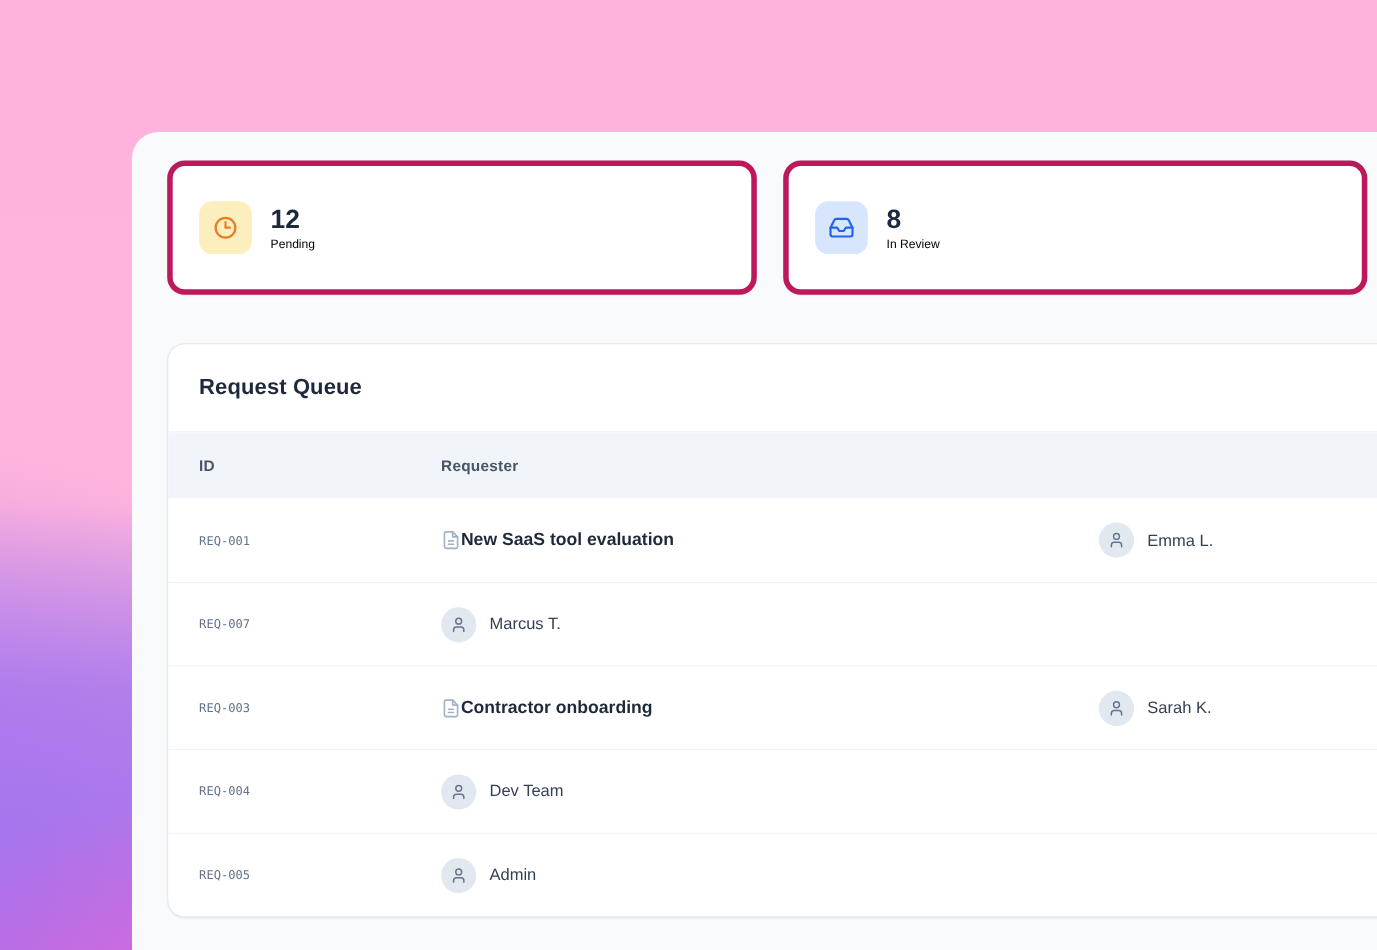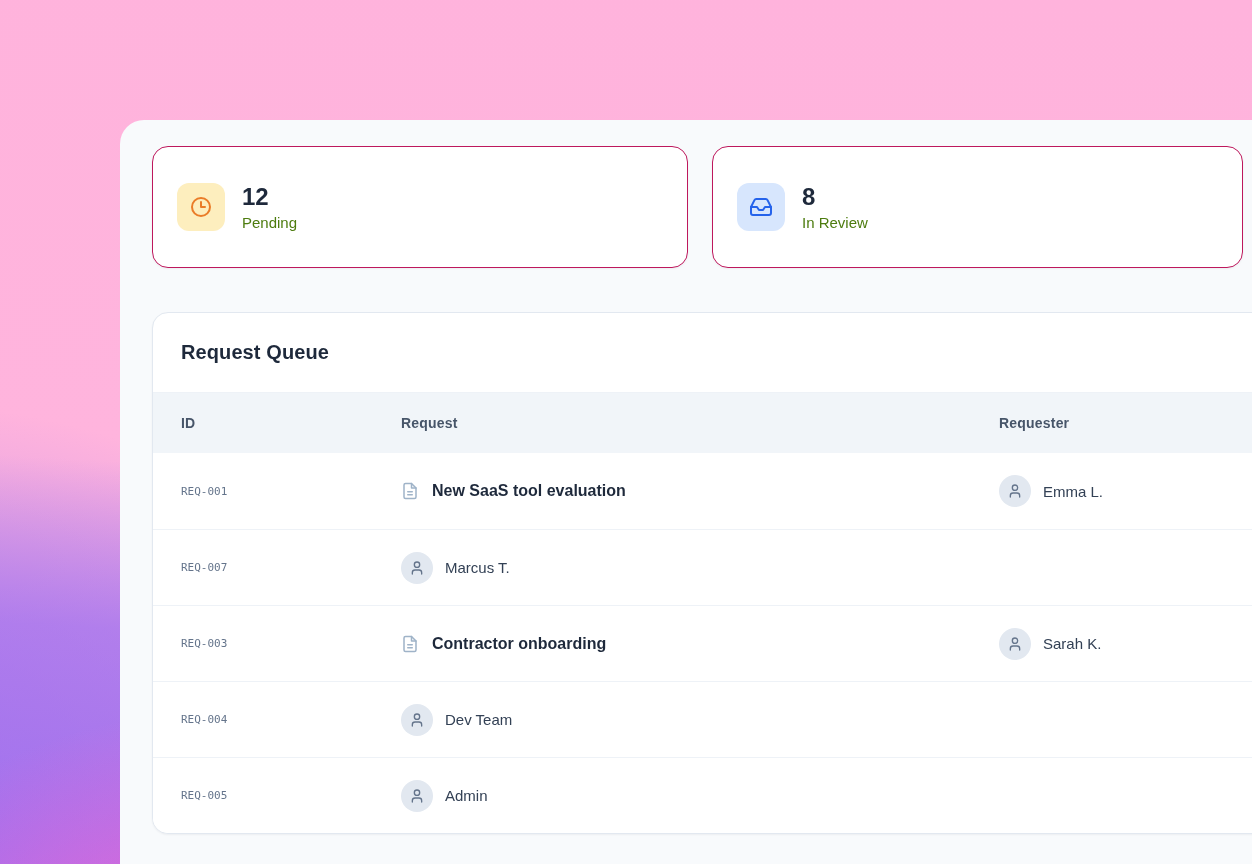--- a/index.html
+++ b/index.html
@@ -20,38 +20,38 @@
     background: #f8fafc;
     border-top-left-radius: 24px;
     padding: 26px 0 0 32px;
   }
 
   
   .stats-row { display: flex; gap: 24px; }
   .stat-card {
     height: 122px;
     background: #ffffff;
-    border: 1px solid #be185d;
+    border: 5px solid #be185d;
     border-radius: 16px;
     box-shadow: 0 1px 2px rgba(15,23,42,0.05);
     display: flex; align-items: center;
     padding: 0 24px; gap: 17px;
   }
   .stat-card.c1 { width: 536px; }
   .stat-card.c2 { width: 531px; }
   .icon-square {
     width: 48px; height: 48px; border-radius: 12px;
     display: flex; align-items: center; justify-content: center;
     flex: 0 0 auto;
   }
   .icon-square.amber { background: #fdeebe; }
   .icon-square.blue  { background: #d7e6fd; }
   .stat-text { display: flex; flex-direction: column; }
   .stat-value { font-size: 24px; font-weight: bold; color: #1e293b; line-height: 1.15; }
-  .stat-label { font-size: 15px; color: #4d7c0f; margin-top: 3px; }
+  .stat-label { font-size: 11px; color: #000000; margin-top: 3px; }
 
   
   .table-card {
     margin-top: 44px;
     width: 1180px;
     background: #ffffff;
     border: 1px solid #e2e8f0;
     border-radius: 16px;
     box-shadow: 0 1px 2px rgba(15,23,42,0.05);
     overflow: hidden;
@@ -76,21 +76,21 @@
   }
   .th { font-size: 14px; font-weight: bold; color: #475569; letter-spacing: 0.2px; }
 
   .table-row { height: 76px; border-top: 1px solid #eef2f7; background: #ffffff; cursor: pointer; }
   .table-row:first-of-type { border-top: none; }
 
   .cell-id {
     font-family: "DejaVu Sans Mono", monospace;
     font-size: 11px; color: #64748b;
   }
-  .cell-request { display: flex; align-items: center; gap: 13px; }
+  .cell-request { display: flex; align-items: center; }
   .req-text { font-size: 16px; font-weight: bold; color: #1e293b; }
   .cell-requester { display: flex; align-items: center; gap: 12px; }
   .avatar {
     width: 32px; height: 32px; border-radius: 50%;
     background: #e2e8f0;
     display: flex; align-items: center; justify-content: center;
     flex: 0 0 auto;
   }
   .requester-name { font-size: 15px; color: #334155; }
 
@@ -132,21 +132,20 @@
   </div>
 
   <div class="table-card">
 
     <div class="table-title-row">
       <div class="table-title">Request Queue</div>
     </div>
 
     <div class="table-header grid-cols">
       <div class="th">ID</div>
-      <div class="th">Request</div>
       <div class="th">Requester</div>
     </div>
 
     <div>
       <div class="table-row grid-cols">
         <div class="cell-id">REQ-001</div>
         <div class="cell-request">
           <span>
             <svg width="18" height="18" viewBox="0 0 24 24" fill="none" stroke="#9fb3c8" stroke-width="2" stroke-linecap="round" stroke-linejoin="round">
                 <path d="M14 2H6a2 2 0 0 0-2 2v16a2 2 0 0 0 2 2h12a2 2 0 0 0 2-2V8z"></path>

